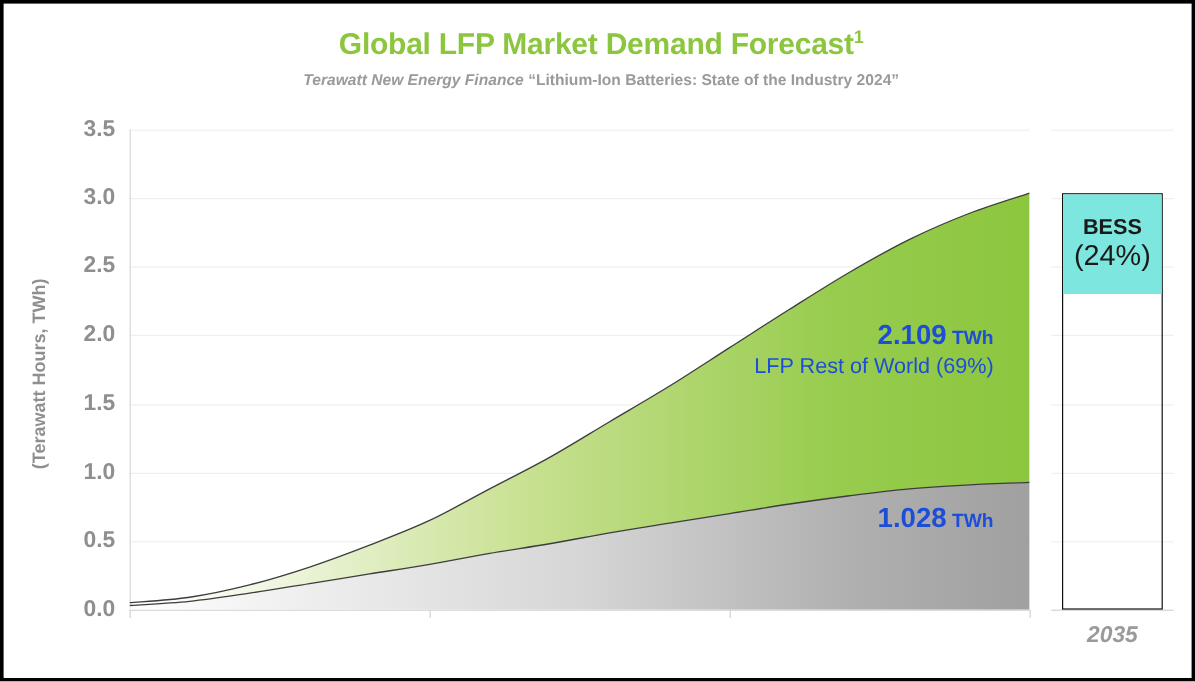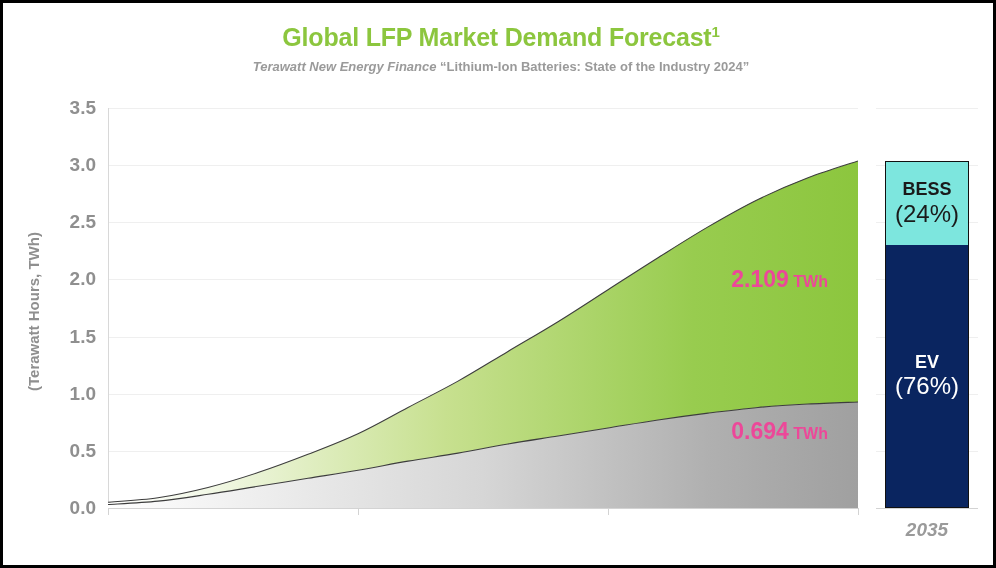--- a/index.html
+++ b/index.html
@@ -121,21 +121,21 @@
   #areas {
     position: absolute;
     left: 0;
     top: 0;
   }
 
   
   .datalabel {
     position: absolute;
     text-align: right;
-    color: #ec4899;
+    color: #1d4ed8;
     white-space: nowrap;
     pointer-events: none;
   }
   .datalabel .val {
     font-size: 23px;
     font-weight: bold;
   }
   .datalabel .unit {
     font-size: 16px;
     font-weight: bold;
@@ -262,46 +262,43 @@
       </defs>
       <path id="area-row" fill="url(#gradRow)" stroke="none" d="M 0.00 394.29 C 8.33 393.52, 33.33 392.19, 50.00 389.71 C 66.67 387.24, 83.33 383.62, 100.00 379.43 C 116.67 375.24, 133.33 370.10, 150.00 364.57 C 166.67 359.05, 183.33 352.76, 200.00 346.29 C 216.67 339.81, 233.33 333.52, 250.00 325.71 C 266.67 317.90, 283.33 308.19, 300.00 299.43 C 316.67 290.67, 333.33 282.48, 350.00 273.14 C 366.67 263.81, 383.33 253.33, 400.00 243.43 C 416.67 233.52, 433.33 224.00, 450.00 213.71 C 466.67 203.43, 483.33 192.38, 500.00 181.71 C 516.67 171.05, 533.33 160.19, 550.00 149.71 C 566.67 139.24, 583.33 128.57, 600.00 118.86 C 616.67 109.14, 633.33 99.62, 650.00 91.43 C 666.67 83.24, 683.33 76.13, 700.00 69.71 C 716.67 63.30, 741.67 55.71, 750.00 52.91 L  750.00 293.94 C 741.67 294.29, 716.67 295.09, 700.00 296.00 C 683.33 296.91, 666.67 297.90, 650.00 299.43 C 633.33 300.95, 616.67 303.05, 600.00 305.14 C 583.33 307.24, 566.67 309.52, 550.00 312.00 C 533.33 314.48, 516.67 317.33, 500.00 320.00 C 483.33 322.67, 466.67 325.33, 450.00 328.00 C 433.33 330.67, 416.67 333.14, 400.00 336.00 C 383.33 338.86, 366.67 342.29, 350.00 345.14 C 333.33 348.00, 316.67 350.29, 300.00 353.14 C 283.33 356.00, 266.67 359.43, 250.00 362.29 C 233.33 365.14, 216.67 367.62, 200.00 370.29 C 183.33 372.95, 166.67 375.62, 150.00 378.29 C 133.33 380.95, 116.67 383.81, 100.00 386.29 C 83.33 388.76, 66.67 391.43, 50.00 393.14 C 33.33 394.86, 8.33 396.00, 0.00 396.57 Z"></path>
       <path id="area-china" fill="url(#gradChina)" stroke="none" d="M 0.00 396.57 C 8.33 396.00, 33.33 394.86, 50.00 393.14 C 66.67 391.43, 83.33 388.76, 100.00 386.29 C 116.67 383.81, 133.33 380.95, 150.00 378.29 C 166.67 375.62, 183.33 372.95, 200.00 370.29 C 216.67 367.62, 233.33 365.14, 250.00 362.29 C 266.67 359.43, 283.33 356.00, 300.00 353.14 C 316.67 350.29, 333.33 348.00, 350.00 345.14 C 366.67 342.29, 383.33 338.86, 400.00 336.00 C 416.67 333.14, 433.33 330.67, 450.00 328.00 C 466.67 325.33, 483.33 322.67, 500.00 320.00 C 516.67 317.33, 533.33 314.48, 550.00 312.00 C 566.67 309.52, 583.33 307.24, 600.00 305.14 C 616.67 303.05, 633.33 300.95, 650.00 299.43 C 666.67 297.90, 683.33 296.91, 700.00 296.00 C 716.67 295.09, 741.67 294.29, 750.00 293.94 L 750 400 L 0 400 Z"></path>
       <path id="line-total" fill="none" stroke="#3d3d3d" stroke-width="1.1" d="M 0.00 394.29 C 8.33 393.52, 33.33 392.19, 50.00 389.71 C 66.67 387.24, 83.33 383.62, 100.00 379.43 C 116.67 375.24, 133.33 370.10, 150.00 364.57 C 166.67 359.05, 183.33 352.76, 200.00 346.29 C 216.67 339.81, 233.33 333.52, 250.00 325.71 C 266.67 317.90, 283.33 308.19, 300.00 299.43 C 316.67 290.67, 333.33 282.48, 350.00 273.14 C 366.67 263.81, 383.33 253.33, 400.00 243.43 C 416.67 233.52, 433.33 224.00, 450.00 213.71 C 466.67 203.43, 483.33 192.38, 500.00 181.71 C 516.67 171.05, 533.33 160.19, 550.00 149.71 C 566.67 139.24, 583.33 128.57, 600.00 118.86 C 616.67 109.14, 633.33 99.62, 650.00 91.43 C 666.67 83.24, 683.33 76.13, 700.00 69.71 C 716.67 63.30, 741.67 55.71, 750.00 52.91"></path>
       <path id="line-china" fill="none" stroke="#3d3d3d" stroke-width="1.1" d="M 0.00 396.57 C 8.33 396.00, 33.33 394.86, 50.00 393.14 C 66.67 391.43, 83.33 388.76, 100.00 386.29 C 116.67 383.81, 133.33 380.95, 150.00 378.29 C 166.67 375.62, 183.33 372.95, 200.00 370.29 C 216.67 367.62, 233.33 365.14, 250.00 362.29 C 266.67 359.43, 283.33 356.00, 300.00 353.14 C 316.67 350.29, 333.33 348.00, 350.00 345.14 C 366.67 342.29, 383.33 338.86, 400.00 336.00 C 416.67 333.14, 433.33 330.67, 450.00 328.00 C 466.67 325.33, 483.33 322.67, 500.00 320.00 C 516.67 317.33, 533.33 314.48, 550.00 312.00 C 566.67 309.52, 583.33 307.24, 600.00 305.14 C 616.67 303.05, 633.33 300.95, 650.00 299.43 C 666.67 297.90, 683.33 296.91, 700.00 296.00 C 716.67 295.09, 741.67 294.29, 750.00 293.94"></path>
     </svg>
 
     <div class="datalabel" style="left:380px; top:158px; width:340px;">
       <span class="val">2.109</span>
       <span class="unit">TWh</span>
+      <span class="sub">LFP Rest of World (69%)</span>
     </div>
 
     <div class="datalabel" style="left:380px; top:310px; width:340px;">
-      <span class="val">0.694</span>
+      <span class="val">1.028</span>
       <span class="unit">TWh</span>
     </div>
 
   </div>
 
   <div id="barpanel">
     <div class="bargrid" style="top:0px;"></div>
     <div class="bargrid" style="top:57px;"></div>
     <div class="bargrid" style="top:114px;"></div>
     <div class="bargrid" style="top:171px;"></div>
     <div class="bargrid" style="top:229px;"></div>
     <div class="bargrid" style="top:286px;"></div>
     <div class="bargrid" style="top:343px;"></div>
     <div class="bargrid" style="top:400px; background:#d3d3d3;"></div>
 
     <div id="bar" style="height: 347.1px; top: 52.9px;">
       <div class="barseg" id="seg-bess" style="height: 24%; background: rgb(125, 230, 222);">
         <span class="name">BESS</span>
         <span class="pct">(24%)</span>
       </div>
-      <div class="barseg" id="seg-ev" style="height: 76%; background: rgb(10, 37, 96);">
-        <span class="name">EV</span>
-        <span class="pct">(76%)</span>
-      </div>
     </div>
 
     <div id="bar-xtick">2035</div>
   </div>
 
 </div>
 
 </body></html>

